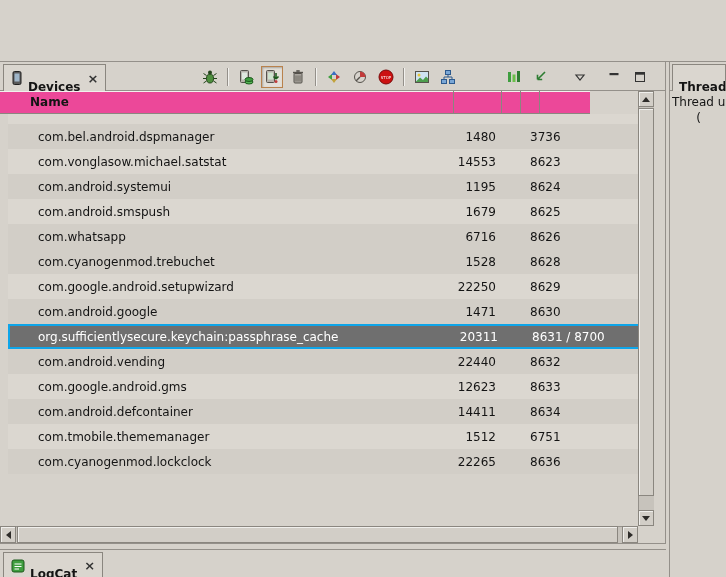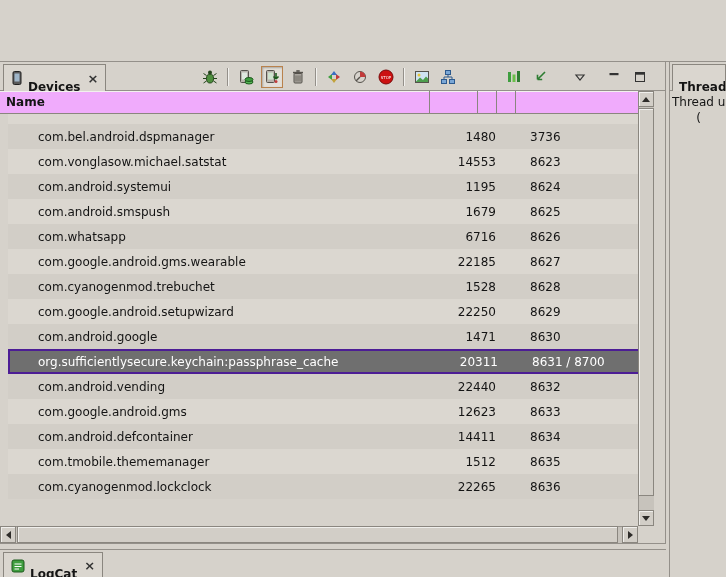--- a/index.html
+++ b/index.html
@@ -27,32 +27,32 @@
     background:#dad6cf; white-space:nowrap; }
   .tab-label { font-weight:bold; font-size:12px;margin-top:17px; }
   .tab-close { font-weight:bold; font-size:13px; color:#333; margin-left:2px; }
   
   .view-toolbar { position:absolute; top:2px; right:12px; height:26px; display:flex; align-items:center; }
   .tbtn { width:22px; height:22px; display:flex; align-items:center; justify-content:center; margin:0 2px; }
   .tbtn.pressed { border:1px solid #b9824d; background:#e3dfd8; box-shadow:inset 1px 1px 2px rgba(0,0,0,.25); }
   .tsep { width:0; height:18px; border-left:1px solid #94908a; border-right:1px solid #f2f1ee; margin:0 4px; }
   .tspace-lg { width:40px; } .tspace-md { width:14px; } .tspace-sm { width:8px; }
   
-  .thead { position:absolute; top:29px; left:0; width:638px; height:23px; display:flex;
-    background:#f0abfc; border-bottom:1px solid #8a867f; box-shadow:inset 0 1px 0 #f2f1ee; }
+  .thead { position:absolute; top:29px; left:0; width:590px; height:23px; display:flex;
+    background:#ec4899; border-bottom:1px solid #8a867f; box-shadow:inset 0 1px 0 #f2f1ee;padding-left:24px; }
   .th { border-right:1px solid #8a867f; height:100%; display:flex; align-items:center;
     padding-left:6px; font-weight:bold; overflow:hidden; }
   .th-name { width:430px; } .th-pid { width:48px; } .th-c2 { width:19px; } .th-c3 { width:19px; }
   .th-port { flex:1; border-right:none; }
   
   .tbody { position:absolute; top:52px; left:8px; width:638px; height:410px; overflow:hidden; }
   .partial-row { height:10px; background:#dbd7d0; }
   .row { display:flex; align-items:center; height:25px; background:#d2cec7; }
   .row.alt { background:#dbd7d0; }
-  .row.selected { background:#6f6f6f; color:#fff; border:2px solid #4c1d95; }
+  .row.selected { background:#6f6f6f; color:#fff; border:2px solid #0ea5e9; }
   .cell { white-space:nowrap; overflow:hidden; }
   .cell.name { width:430px; padding-left:30px; }
   .cell.pid { width:58px; text-align:right; }
   .cell.gapc { width:28px; }
   .cell.port { flex:1; padding-left:6px; }
   .row.selected .cell.name { padding-left:28px; }
   
   .vscroll { position:absolute; top:29px; left:638px; width:16px; height:435px;
     background:#c7c3bc; border-left:1px solid #94908a; }
   .hscroll { position:absolute; top:464px; left:0; width:638px; height:17px;
@@ -255,26 +255,20 @@
             <div class="cell port">8625</div>
           </div>
 
           <div class="row">
             <div class="cell name">com.whatsapp</div>
             <div class="cell pid">6716</div>
             <div class="cell gapc"></div>
             <div class="cell port">8626</div>
           </div>
 
-          <div class="row alt">
-            <div class="cell name">com.google.android.gms.wearable</div>
-            <div class="cell pid">22185</div>
-            <div class="cell gapc"></div>
-            <div class="cell port">8627</div>
-          </div>
 
           <div class="row">
             <div class="cell name">com.cyanogenmod.trebuchet</div>
             <div class="cell pid">1528</div>
             <div class="cell gapc"></div>
             <div class="cell port">8628</div>
           </div>
 
           <div class="row alt">
             <div class="cell name">com.google.android.setupwizard</div>
@@ -315,21 +309,21 @@
             <div class="cell name">com.android.defcontainer</div>
             <div class="cell pid">14411</div>
             <div class="cell gapc"></div>
             <div class="cell port">8634</div>
           </div>
 
           <div class="row alt">
             <div class="cell name">com.tmobile.thememanager</div>
             <div class="cell pid">1512</div>
             <div class="cell gapc"></div>
-            <div class="cell port">8635</div>
+            <div class="cell port">6751</div>
           </div>
 
           <div class="row">
             <div class="cell name">com.cyanogenmod.lockclock</div>
             <div class="cell pid">22265</div>
             <div class="cell gapc"></div>
             <div class="cell port">8636</div>
           </div>
 
         </div>

